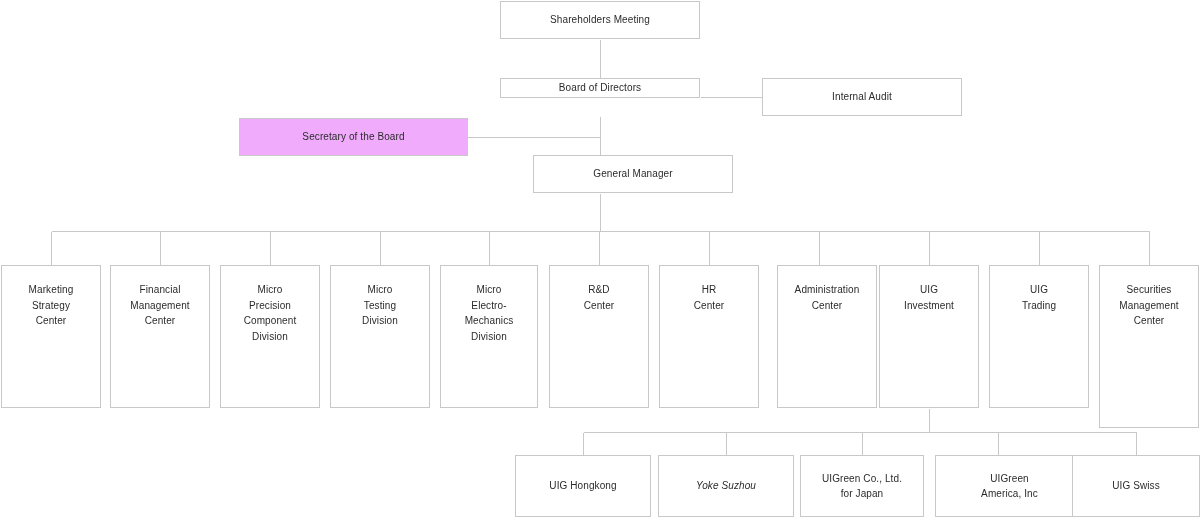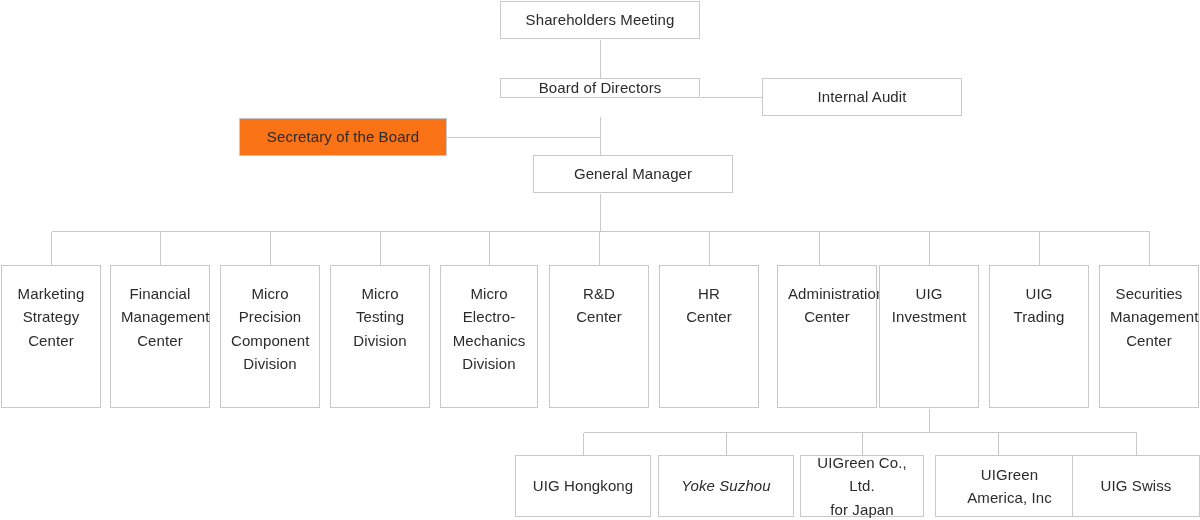--- a/index.html
+++ b/index.html
@@ -27,21 +27,21 @@
   .org-box {
     position: absolute;
     box-sizing: border-box;
     border: 1px solid #c8c8c8;
     background: #ffffff;
     display: flex;
     align-items: center;
     justify-content: center;
     text-align: center;
     color: #2b2b2b;
-    font-size: 15px;
+    font-size: 10px;
     line-height: 1.55;
     letter-spacing: 0.1px;
     padding: 2px 10px;
     white-space: pre-line;
   }
   .org-box.tall {
     align-items: flex-start;
     padding-top: 16px;
   }
   .box-label {
@@ -77,21 +77,21 @@
       <line x1="583.5" y1="432.5" x2="583.5" y2="455.5" stroke="#c8c8c8" stroke-width="1" shape-rendering="crispEdges"></line>
       <line x1="726.5" y1="432.5" x2="726.5" y2="455.5" stroke="#c8c8c8" stroke-width="1" shape-rendering="crispEdges"></line>
       <line x1="862.5" y1="432.5" x2="862.5" y2="455.5" stroke="#c8c8c8" stroke-width="1" shape-rendering="crispEdges"></line>
       <line x1="998.5" y1="432.5" x2="998.5" y2="455.5" stroke="#c8c8c8" stroke-width="1" shape-rendering="crispEdges"></line>
       <line x1="1136.5" y1="432.5" x2="1136.5" y2="455.5" stroke="#c8c8c8" stroke-width="1" shape-rendering="crispEdges"></line>
     </svg>
   <div id="node-layer">
       <div class="org-box" style="left: 500px; top: 1px; width: 200px; height: 38px; border-color: rgb(200, 200, 200); background: rgb(255, 255, 255); color: rgb(43, 43, 43);"><span class="box-label">Shareholders Meeting</span></div>
       <div class="org-box" style="left: 500px; top: 78px; width: 200px; height: 20px; border-color: rgb(200, 200, 200); background: rgb(255, 255, 255); color: rgb(43, 43, 43);"><span class="box-label">Board of Directors</span></div>
       <div class="org-box" style="left: 762px; top: 78px; width: 200px; height: 38px; border-color: rgb(200, 200, 200); background: rgb(255, 255, 255); color: rgb(43, 43, 43);"><span class="box-label">Internal Audit</span></div>
-      <div class="org-box" style="left: 239px; top: 118px; width: 208px; height: 38px; border-color: rgb(200, 200, 200); background: #f97316; color: rgb(43, 43, 43);"><span class="box-label">Secretary of the Board</span></div>
+      <div class="org-box" style="left: 239px; top: 118px; width: 229px; height: 38px; border-color: rgb(200, 200, 200); background: #f0abfc; color: rgb(43, 43, 43);"><span class="box-label">Secretary of the Board</span></div>
       <div class="org-box" style="left: 500px; top: 155px; width: 200px; height: 38px; border-color: rgb(200, 200, 200); background: rgb(255, 255, 255); color: rgb(43, 43, 43); margin-left: 33px;"><span class="box-label">General Manager</span></div>
       <div class="org-box tall" style="left: 1px; top: 265px; width: 100px; height: 143px; border-color: rgb(200, 200, 200); background: rgb(255, 255, 255); color: rgb(43, 43, 43);"><span class="box-label">Marketing
 Strategy
 Center</span></div>
       <div class="org-box tall" style="left: 110px; top: 265px; width: 100px; height: 143px; border-color: rgb(200, 200, 200); background: rgb(255, 255, 255); color: rgb(43, 43, 43);"><span class="box-label">Financial
 Management
 Center</span></div>
       <div class="org-box tall" style="left: 220px; top: 265px; width: 100px; height: 143px; border-color: rgb(200, 200, 200); background: rgb(255, 255, 255); color: rgb(43, 43, 43);"><span class="box-label">Micro
 Precision
 Component
@@ -106,21 +106,21 @@
       <div class="org-box tall" style="left: 549px; top: 265px; width: 100px; height: 143px; border-color: rgb(200, 200, 200); background: rgb(255, 255, 255); color: rgb(43, 43, 43);"><span class="box-label">R&amp;D
 Center</span></div>
       <div class="org-box tall" style="left: 659px; top: 265px; width: 100px; height: 143px; border-color: rgb(200, 200, 200); background: rgb(255, 255, 255); color: rgb(43, 43, 43);"><span class="box-label">HR
 Center</span></div>
       <div class="org-box tall" style="left: 769px; top: 265px; width: 100px; height: 143px; border-color: rgb(200, 200, 200); background: rgb(255, 255, 255); color: rgb(43, 43, 43); margin-left: 8px;"><span class="box-label">Administration
 Center</span></div>
       <div class="org-box tall" style="left: 879px; top: 265px; width: 100px; height: 143px; border-color: rgb(200, 200, 200); background: rgb(255, 255, 255); color: rgb(43, 43, 43);"><span class="box-label">UIG
 Investment</span></div>
       <div class="org-box tall" style="left: 989px; top: 265px; width: 100px; height: 143px; border-color: rgb(200, 200, 200); background: rgb(255, 255, 255); color: rgb(43, 43, 43);"><span class="box-label">UIG
 Trading</span></div>
-      <div class="org-box tall" style="left: 1099px; top: 265px; width: 100px; height: 143px; border-color: rgb(200, 200, 200); background: rgb(255, 255, 255); color: rgb(43, 43, 43); justify-content: flex-end;"><span class="box-label">Securities
+      <div class="org-box tall" style="left: 1099px; top: 265px; width: 100px; height: 163px; border-color: rgb(200, 200, 200); background: rgb(255, 255, 255); color: rgb(43, 43, 43); justify-content: flex-end;"><span class="box-label">Securities
 Management
 Center</span></div>
       <div class="org-box" style="left: 515px; top: 455px; width: 136px; height: 62px; border-color: rgb(200, 200, 200); background: rgb(255, 255, 255); color: rgb(43, 43, 43);"><span class="box-label">UIG Hongkong</span></div>
       <div class="org-box" style="left: 658px; top: 455px; width: 136px; height: 62px; border-color: rgb(200, 200, 200); background: rgb(255, 255, 255); color: rgb(43, 43, 43); font-style: italic;"><span class="box-label">Yoke Suzhou</span></div>
       <div class="org-box" style="left: 800px; top: 455px; width: 124px; height: 62px; border-color: rgb(200, 200, 200); background: rgb(255, 255, 255); color: rgb(43, 43, 43); justify-content: flex-end;"><span class="box-label">UIGreen Co., Ltd.
 for Japan</span></div>
       <div class="org-box" style="left: 935px; top: 455px; width: 149px; height: 62px; border-color: rgb(200, 200, 200); background: rgb(255, 255, 255); color: rgb(43, 43, 43);"><span class="box-label">UIGreen
 America, Inc</span></div>
       <div class="org-box" style="left: 1072px; top: 455px; width: 128px; height: 62px; border-color: rgb(200, 200, 200); background: rgb(255, 255, 255); color: rgb(43, 43, 43);"><span class="box-label">UIG Swiss</span></div>
     </div>

